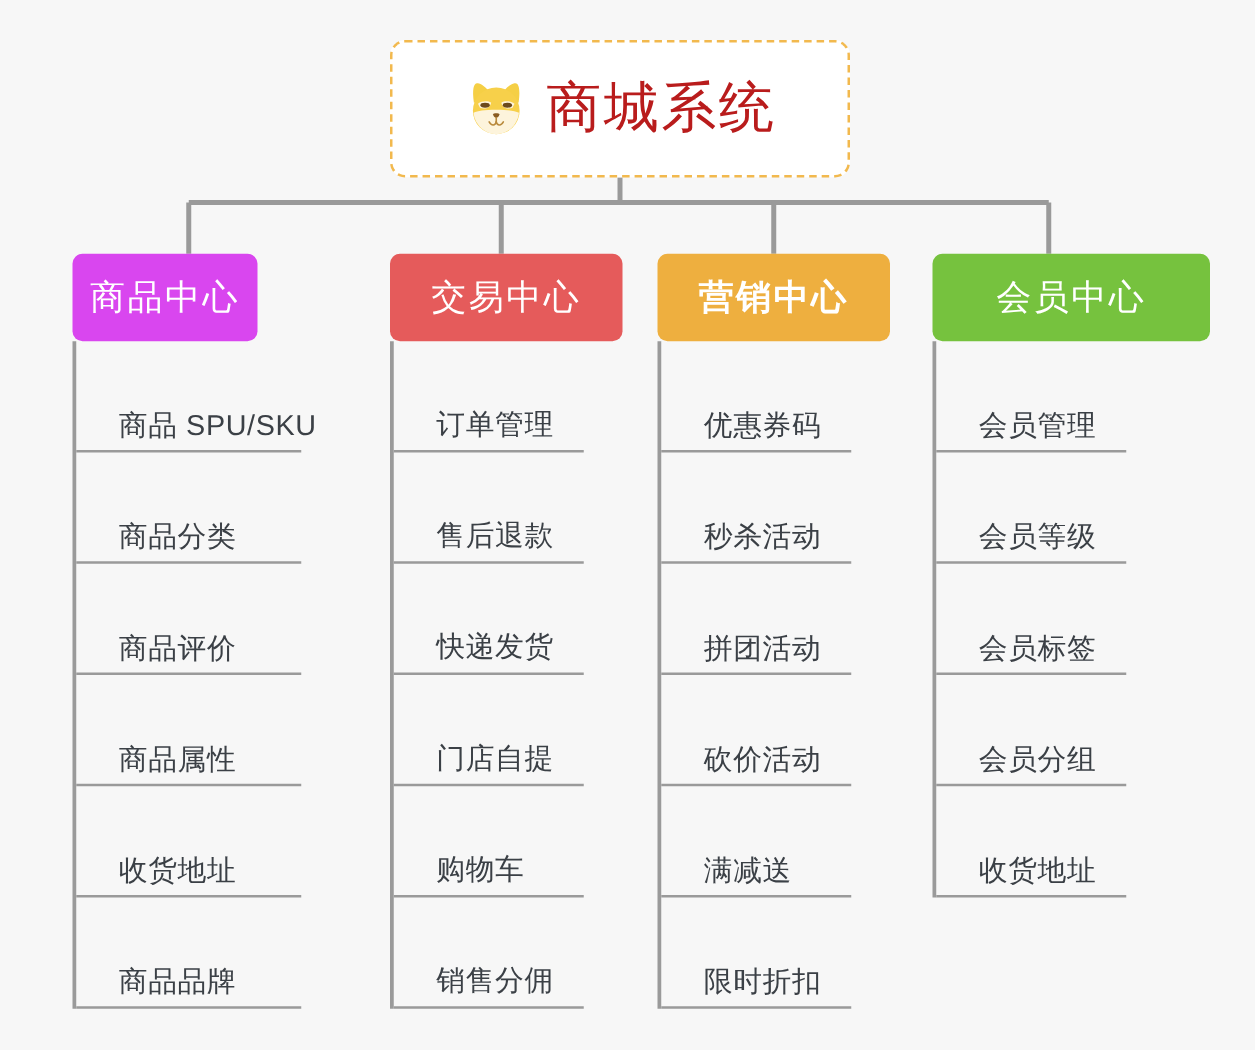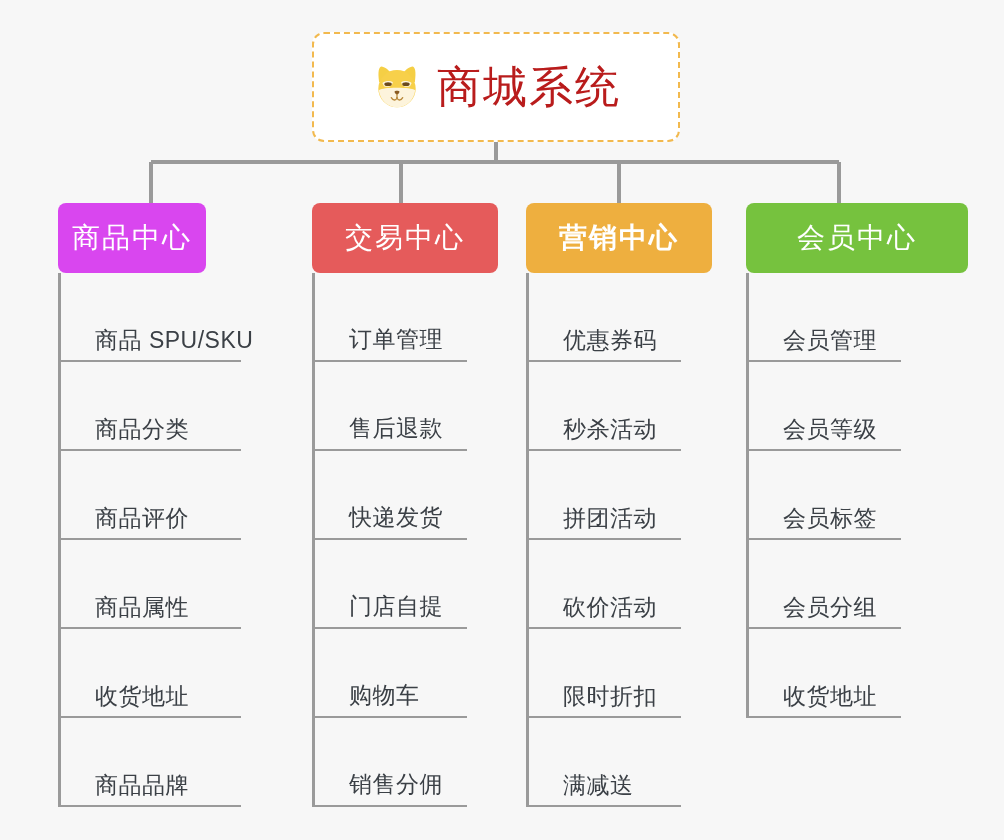--- a/index.html
+++ b/index.html
@@ -216,24 +216,24 @@
       <div class="leaf">
           <span class="leaf-label">秒杀活动</span>
         </div>
       <div class="leaf">
           <span class="leaf-label">拼团活动</span>
         </div>
       <div class="leaf">
           <span class="leaf-label">砍价活动</span>
         </div>
       <div class="leaf">
+          <span class="leaf-label">满减送</span>
+        </div>
+      <div class="leaf">
           <span class="leaf-label">限时折扣</span>
-        </div>
-      <div class="leaf">
-          <span class="leaf-label">满减送</span>
         </div>
     </div>
   </div>
 
   <div class="branch branch-4">
     <div class="branch-header">会员中心</div>
     <div class="branch-children">
       <div class="leaf">
           <span class="leaf-label">会员管理</span>
         </div>

